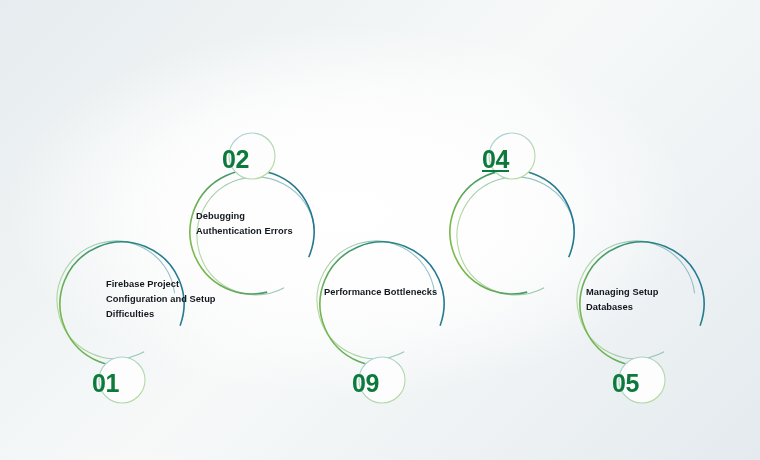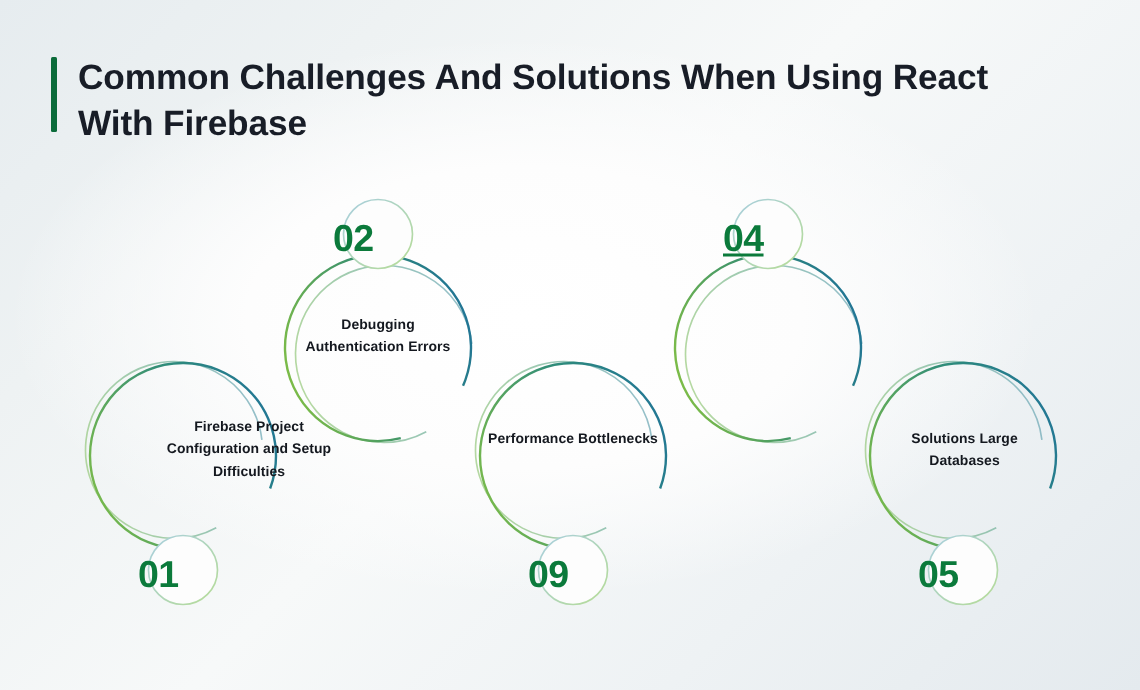--- a/index.html
+++ b/index.html
@@ -28,21 +28,21 @@
     font-size:23.5px;line-height:1.32;
     font-weight:bold;color:#181d27;
     letter-spacing:-0.1px;
     font-family:"Liberation Sans", sans-serif;
   }
   
   #rings{position:absolute;left:0;top:0;width:760px;height:460px;}
   
   .node-label{
     position:absolute;
-    text-align:center;
+    text-align:left;
     font-size:9.3px;line-height:1.62;
     font-weight:bold;color:#14181f;
     letter-spacing:0.05px;
     pointer-events:none;
     font-family:"Liberation Sans", sans-serif;
   }
   .badge-num{
     position:absolute;
     text-align:left;
     font-size:25px;font-weight:bold;
@@ -61,24 +61,20 @@
     letter-spacing:-0.3px;white-space:nowrap;
     font-family:"Liberation Sans", sans-serif;
   }
   .logo-text .thin{font-weight:normal;color:#2a2f38;}
 </style>
 </head>
 <body>
 
 <div id="stage">
 
-  <div class="title-wrap">
-    <div class="accent-bar"></div>
-    <div class="title-text">Common Challenges And Solutions When Using React With Firebase</div>
-  </div>
 
   <svg id="rings" viewBox="0 0 760 460" xmlns="http://www.w3.org/2000/svg">
     <defs>
       <linearGradient id="gradMain" x1="0%" y1="0%" x2="100%" y2="100%">
         <stop offset="0%" stop-color="#1d6ea0"></stop>
         <stop offset="42%" stop-color="#2e8b7a"></stop>
         <stop offset="100%" stop-color="#8cc63f"></stop>
       </linearGradient>
       <linearGradient id="gradMain2" x1="10%" y1="0%" x2="90%" y2="100%">
         <stop offset="0%" stop-color="#1d6ea0"></stop>
@@ -132,17 +128,17 @@
   <div class="badge-num" style="left:92px;top:369px;width:60px;">01</div>
 
   <div class="node-label" style="left:196px;top:209px;width:112px;">Debugging Authentication Errors</div>
   <div class="badge-num" style="left:222px;top:145px;width:60px;">02</div>
 
   <div class="node-label" style="left:324px;top:285px;width:116px;">Performance Bottlenecks</div>
   <div class="badge-num" style="left:352px;top:369px;width:60px;">09</div>
 
   <div class="badge-num" style="left:482px;top:145px;width:60px;text-decoration:underline;">04</div>
 
-  <div class="node-label" style="left:586px;top:285px;width:114px;">Solutions Large Databases</div>
+  <div class="node-label" style="left:586px;top:285px;width:114px;">Managing Setup Databases</div>
   <div class="badge-num" style="left:612px;top:369px;width:60px;">05</div>
 
 
 </div>
 
 </body></html>

